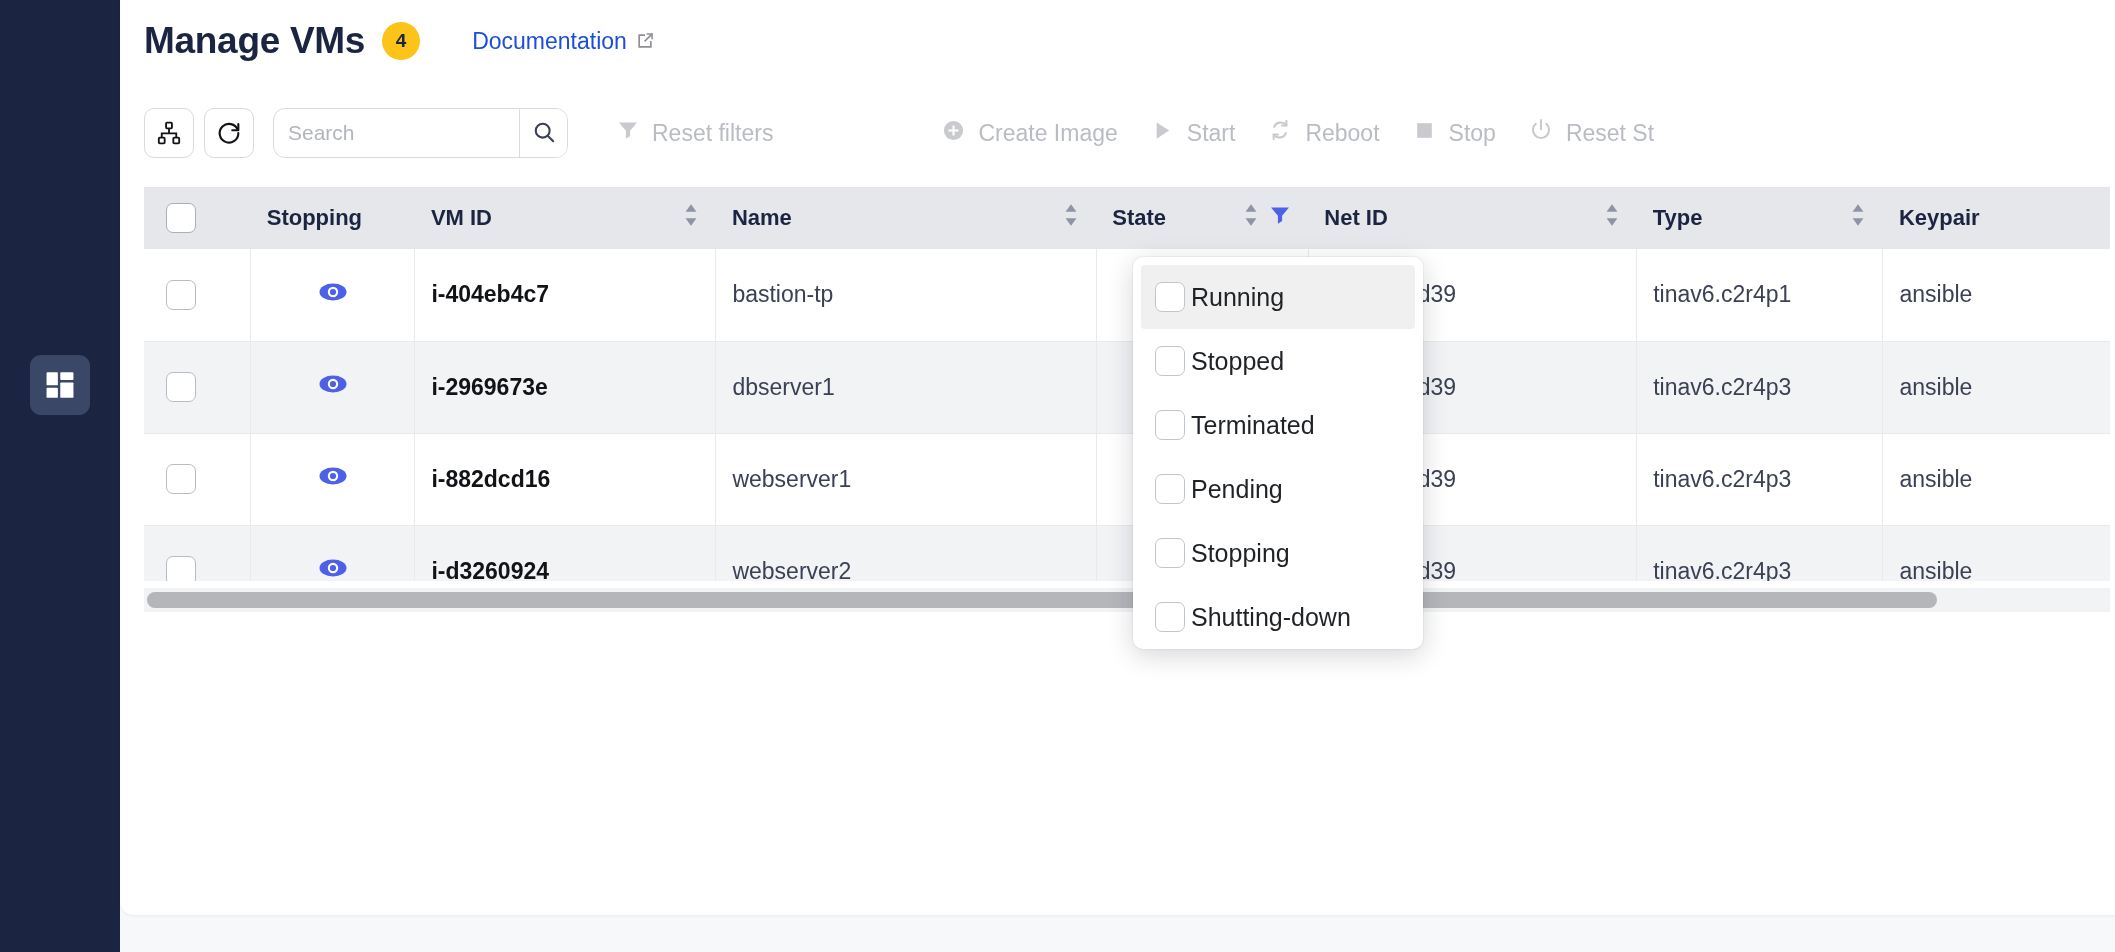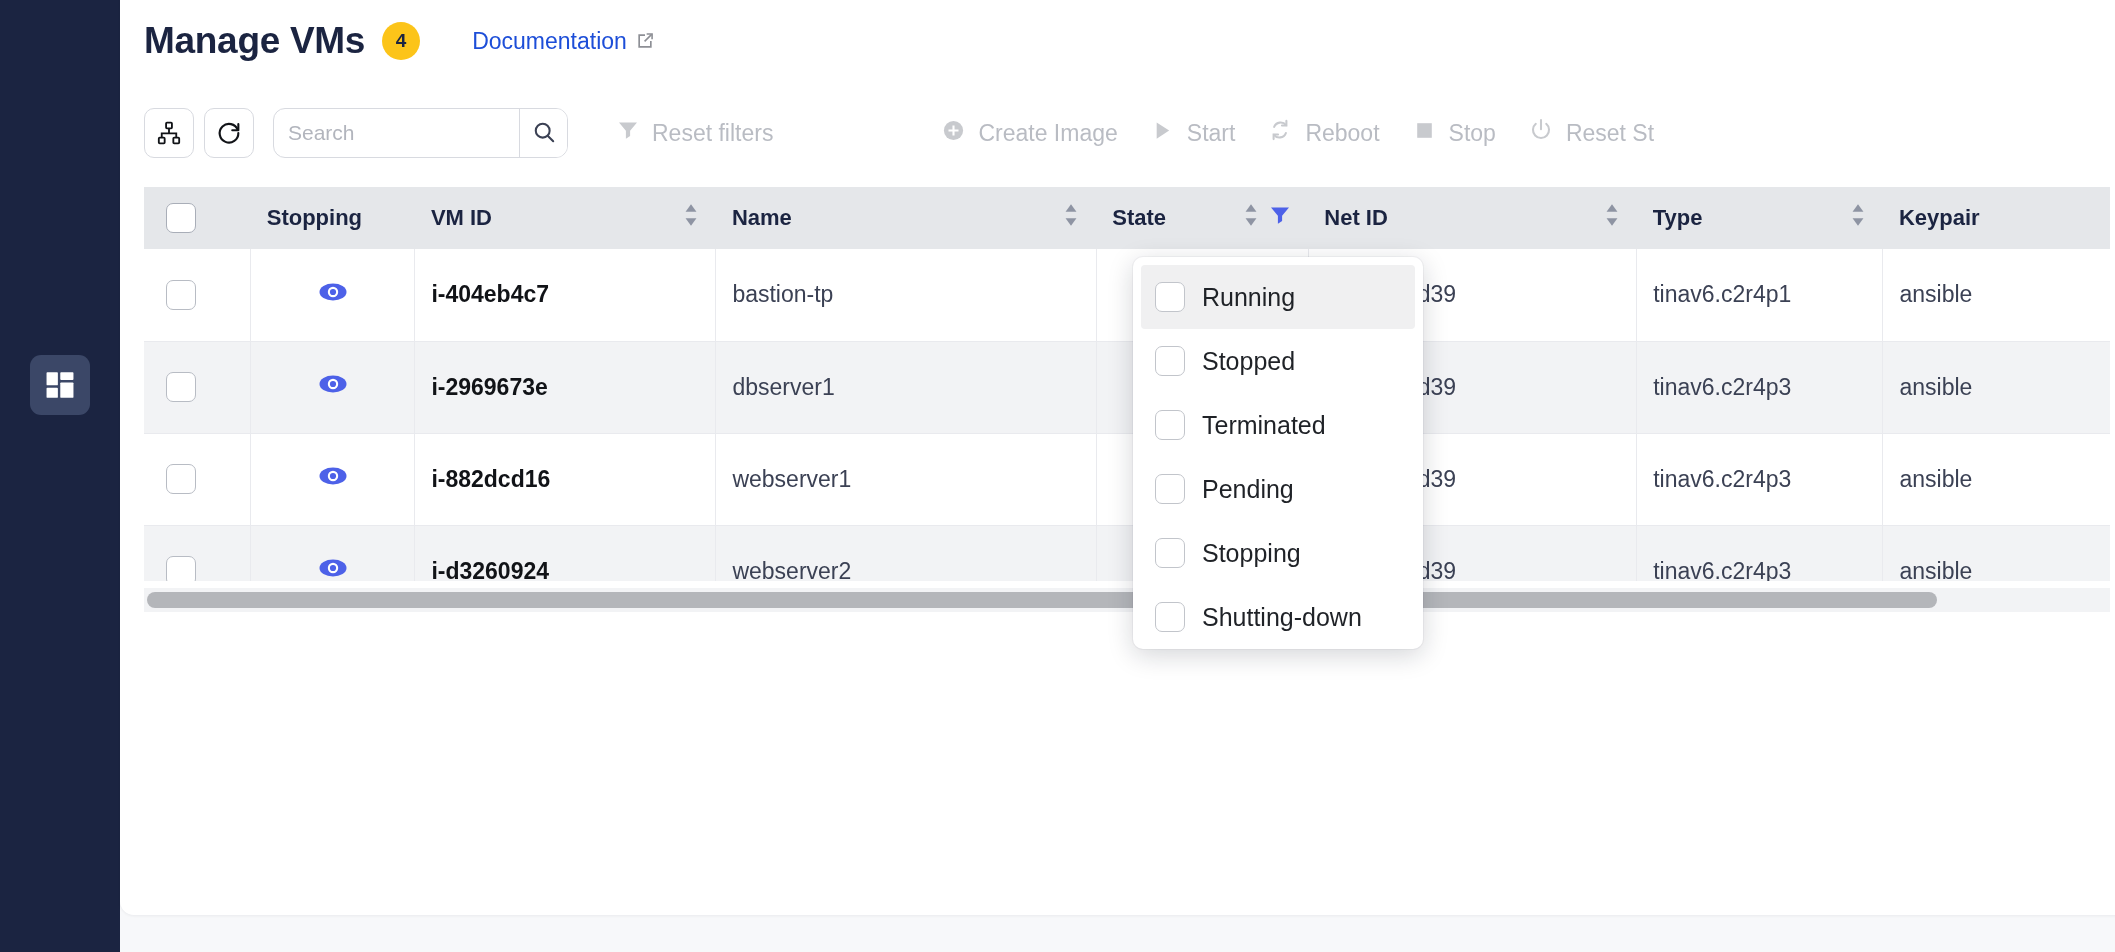--- a/index.html
+++ b/index.html
@@ -286,21 +286,21 @@
     width: 290px;
     background: #ffffff;
     border-radius: 10px;
     box-shadow: 0 6px 26px rgba(16,24,40,.18), 0 0 0 1px rgba(16,24,40,.04);
     z-index: 40;
     padding: 8px 0 0 0;
   }
   .dd-option {
     display: flex;
     align-items: center;
-    gap: 17px;
+    gap: 6px;
     height: 64px;
     margin: 0 8px;
     padding: 12px 14px;
     border-radius: 4px;
     font-size: 25px;
     color: #1f2227;
     cursor: pointer;
   }
   .dd-option.hover { background: #f0f0f1; }
   .dd-cb {

